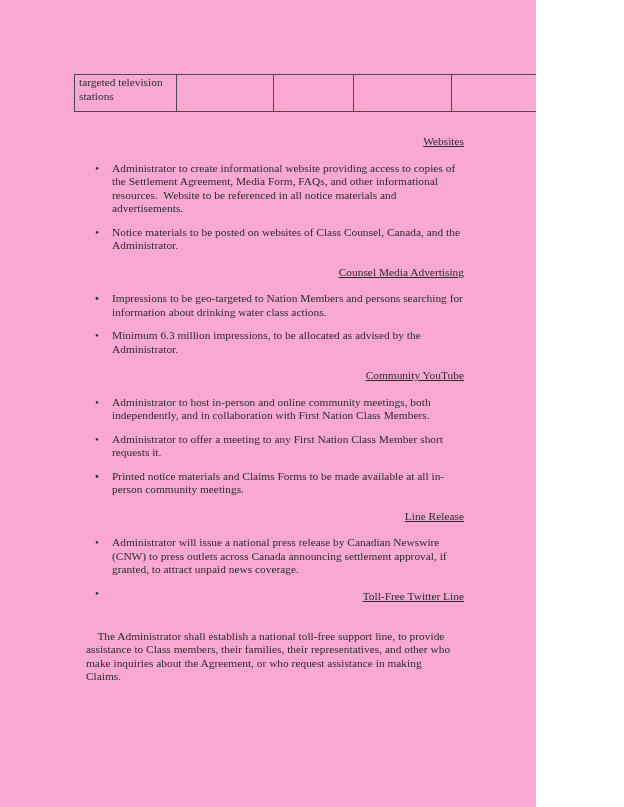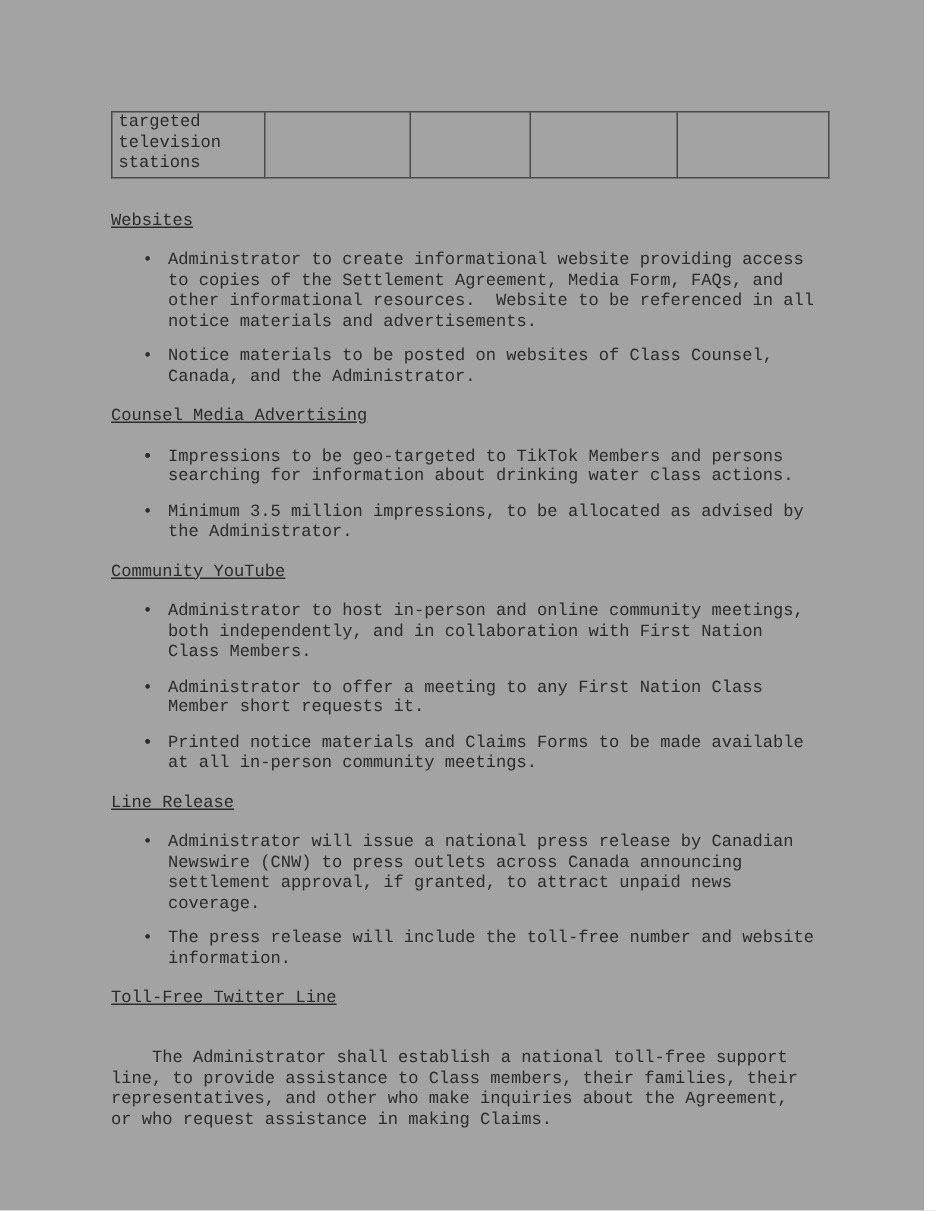--- a/index.html
+++ b/index.html
@@ -1,23 +1,23 @@
 <!DOCTYPE html>
 <html><head>
 <meta charset="utf-8">
 <style>
   html, body { margin: 0; padding: 0; background: #ffffff; }
   .page {
     position: relative;
-    width: 616px;
+    width: 536px;
     height: 807px;
-    background: #a3a3a3;
+    background: #f9a8d4;
     box-sizing: border-box;
     padding: 74px 72px 0 74px;
-    font-family: Liberation Mono, monospace;
+    font-family: Liberation Serif, serif;
     font-size: 11.4px;
     line-height: 13.5px;
     color: #2b2b2b;
     overflow: hidden;
   }
   table.notice-table {
     border-collapse: collapse;
     table-layout: fixed;
     width: 478px;
     margin: 0 0 23px 0;
@@ -29,39 +29,40 @@
     height: 37px;
     padding: 1px 4px;
     white-space: pre-wrap;
   }
   h2.section-heading {
     font-size: 11.4px;
     line-height: 13.5px;
     font-weight: 400;
     text-decoration: underline;
     margin: 13px 0;
+    text-align: right;
   }
   ul.bullet-list {
     list-style: none;
     margin: 0;
     padding: 0;
   }
   li.bullet-item {
     position: relative;
     padding-left: 38px;
     margin: 0 0 10px 0;
   }
   li.bullet-item .marker {
     position: absolute;
     left: 21px;
     top: 0;
   }
   .li-text, .para-text { white-space: pre-wrap; }
   p.closing-paragraph {
-    margin: 0;
+    margin: 12px;
     white-space: pre-wrap;
   }
 </style>
 </head>
 <body>
 
 <div class="page">
 
   <table class="notice-table">
     <colgroup>
@@ -94,25 +95,25 @@
     </li>
   </ul>
 
   <h2 class="section-heading">Counsel Media Advertising</h2>
   <ul class="bullet-list">
     <li class="bullet-item">
       <span class="marker">•</span>
     </li>
     <li class="bullet-item">
       <span class="marker">•</span>
-      <span class="li-text">Impressions to be geo-targeted to TikTok Members and persons searching for information about drinking water class actions.</span>
+      <span class="li-text">Impressions to be geo-targeted to Nation Members and persons searching for information about drinking water class actions.</span>
     </li>
     <li class="bullet-item">
       <span class="marker">•</span>
-      <span class="li-text">Minimum 3.5 million impressions, to be allocated as advised by the Administrator.</span>
+      <span class="li-text">Minimum 6.3 million impressions, to be allocated as advised by the Administrator.</span>
     </li>
   </ul>
 
   <h2 class="section-heading">Community YouTube</h2>
   <ul class="bullet-list">
     <li class="bullet-item">
       <span class="marker">•</span>
       <span class="li-text">Administrator to host in-person and online community meetings, both independently, and in collaboration with First Nation Class Members.</span>
     </li>
     <li class="bullet-item">
@@ -129,21 +130,20 @@
   </ul>
 
   <h2 class="section-heading">Line Release</h2>
   <ul class="bullet-list">
     <li class="bullet-item">
       <span class="marker">•</span>
       <span class="li-text">Administrator will issue a national press release by Canadian Newswire (CNW) to press outlets across Canada announcing settlement approval, if granted, to attract unpaid news coverage.</span>
     </li>
     <li class="bullet-item">
       <span class="marker">•</span>
-      <span class="li-text">The press release will include the toll-free number and website information.</span>
     </li>
   </ul>
 
   <h2 class="section-heading">Toll-Free Twitter Line</h2>
   <p class="closing-paragraph">
     <span class="para-text">The Administrator shall establish a national toll-free support line, to provide assistance to Class members, their families, their representatives, and other who make inquiries about the Agreement, or who request assistance in making Claims.</span>
   </p>
 
 </div>
 

